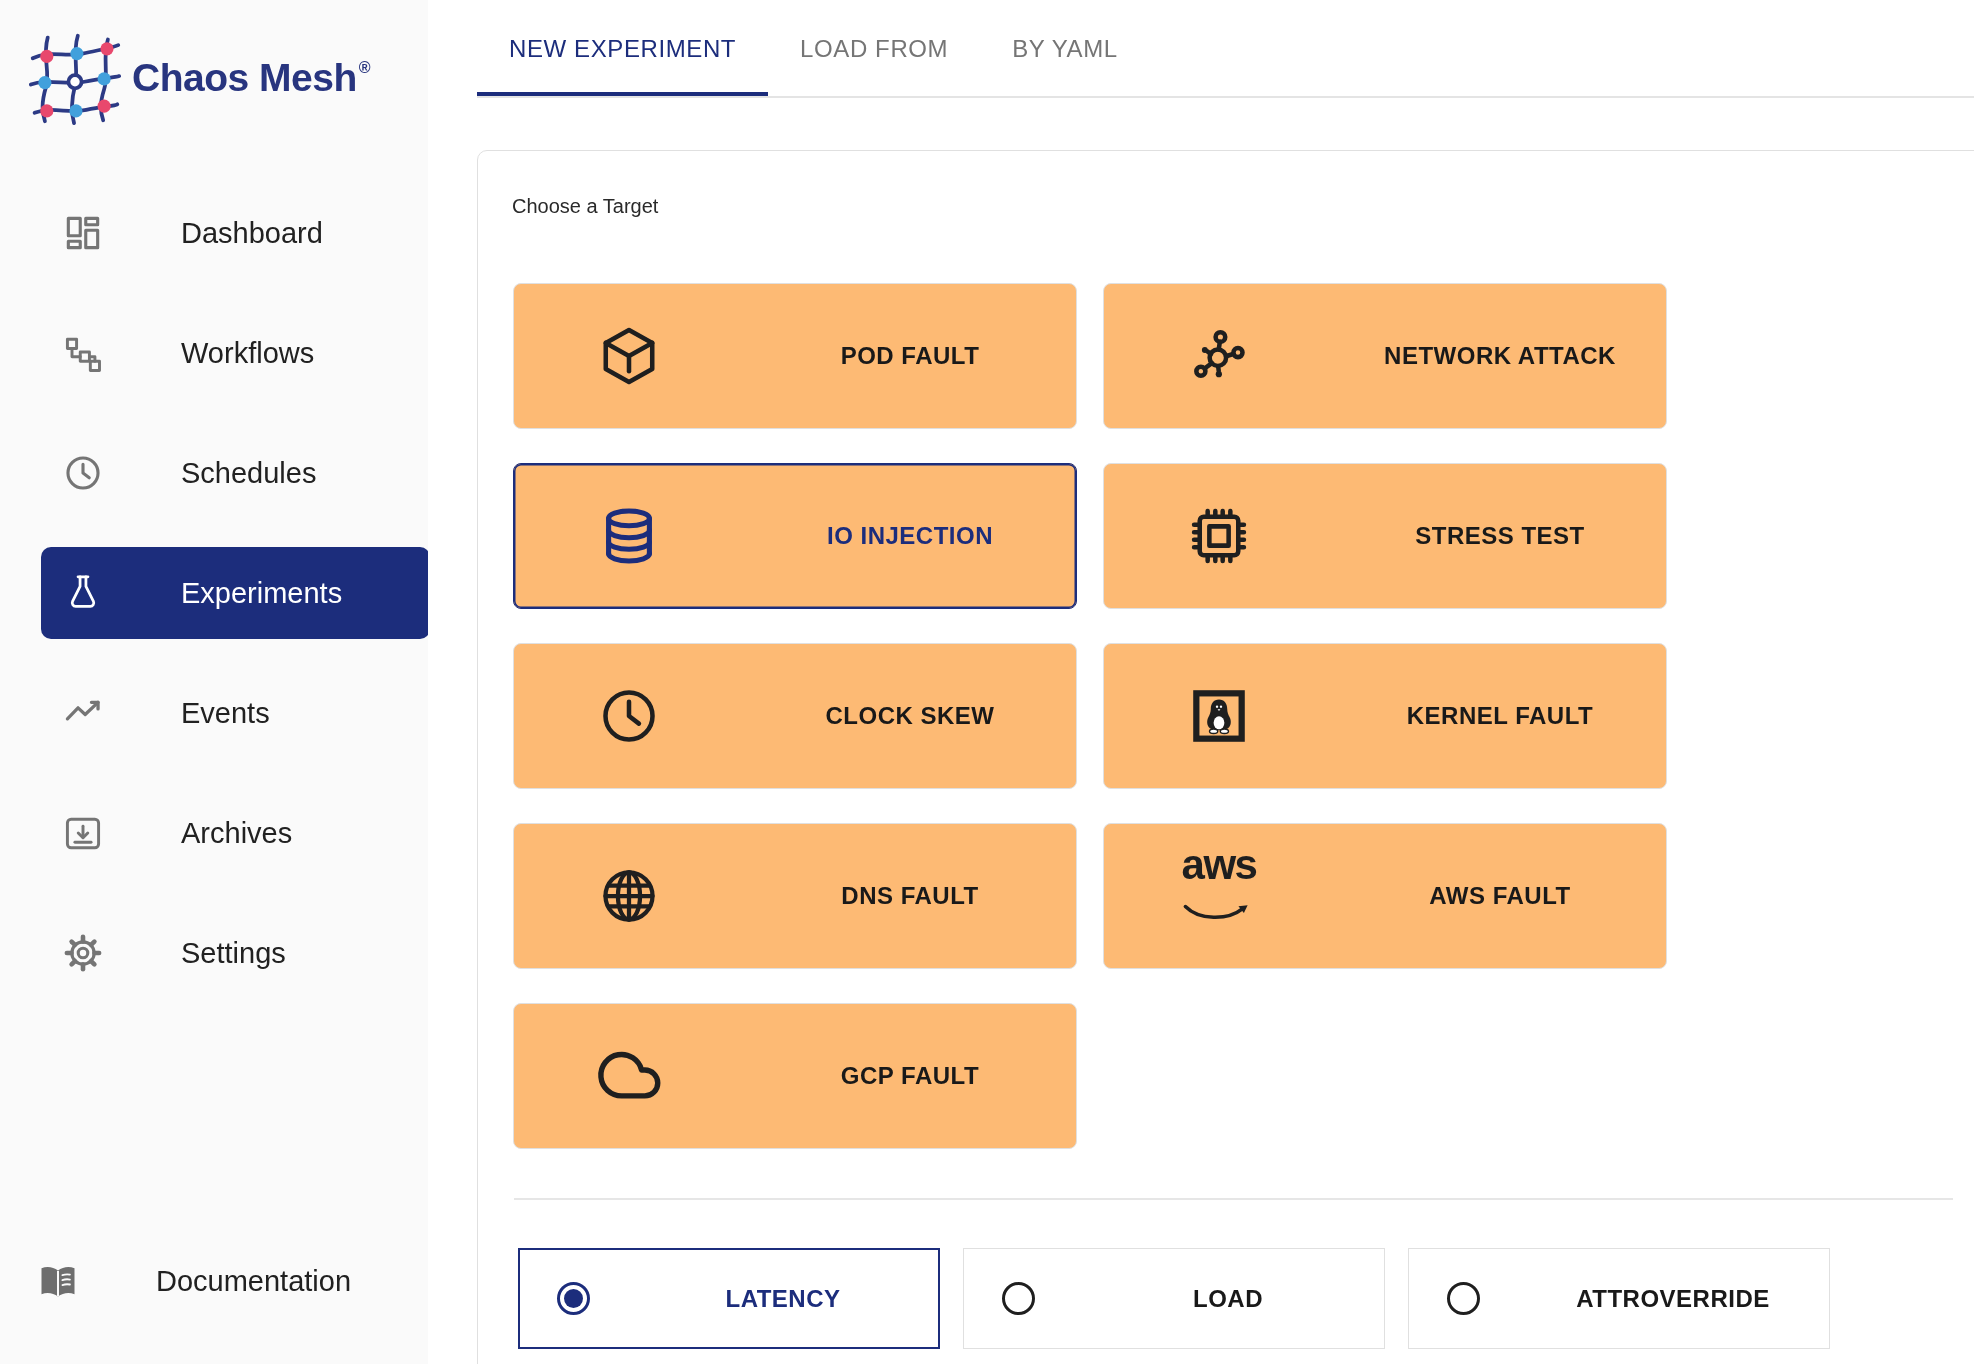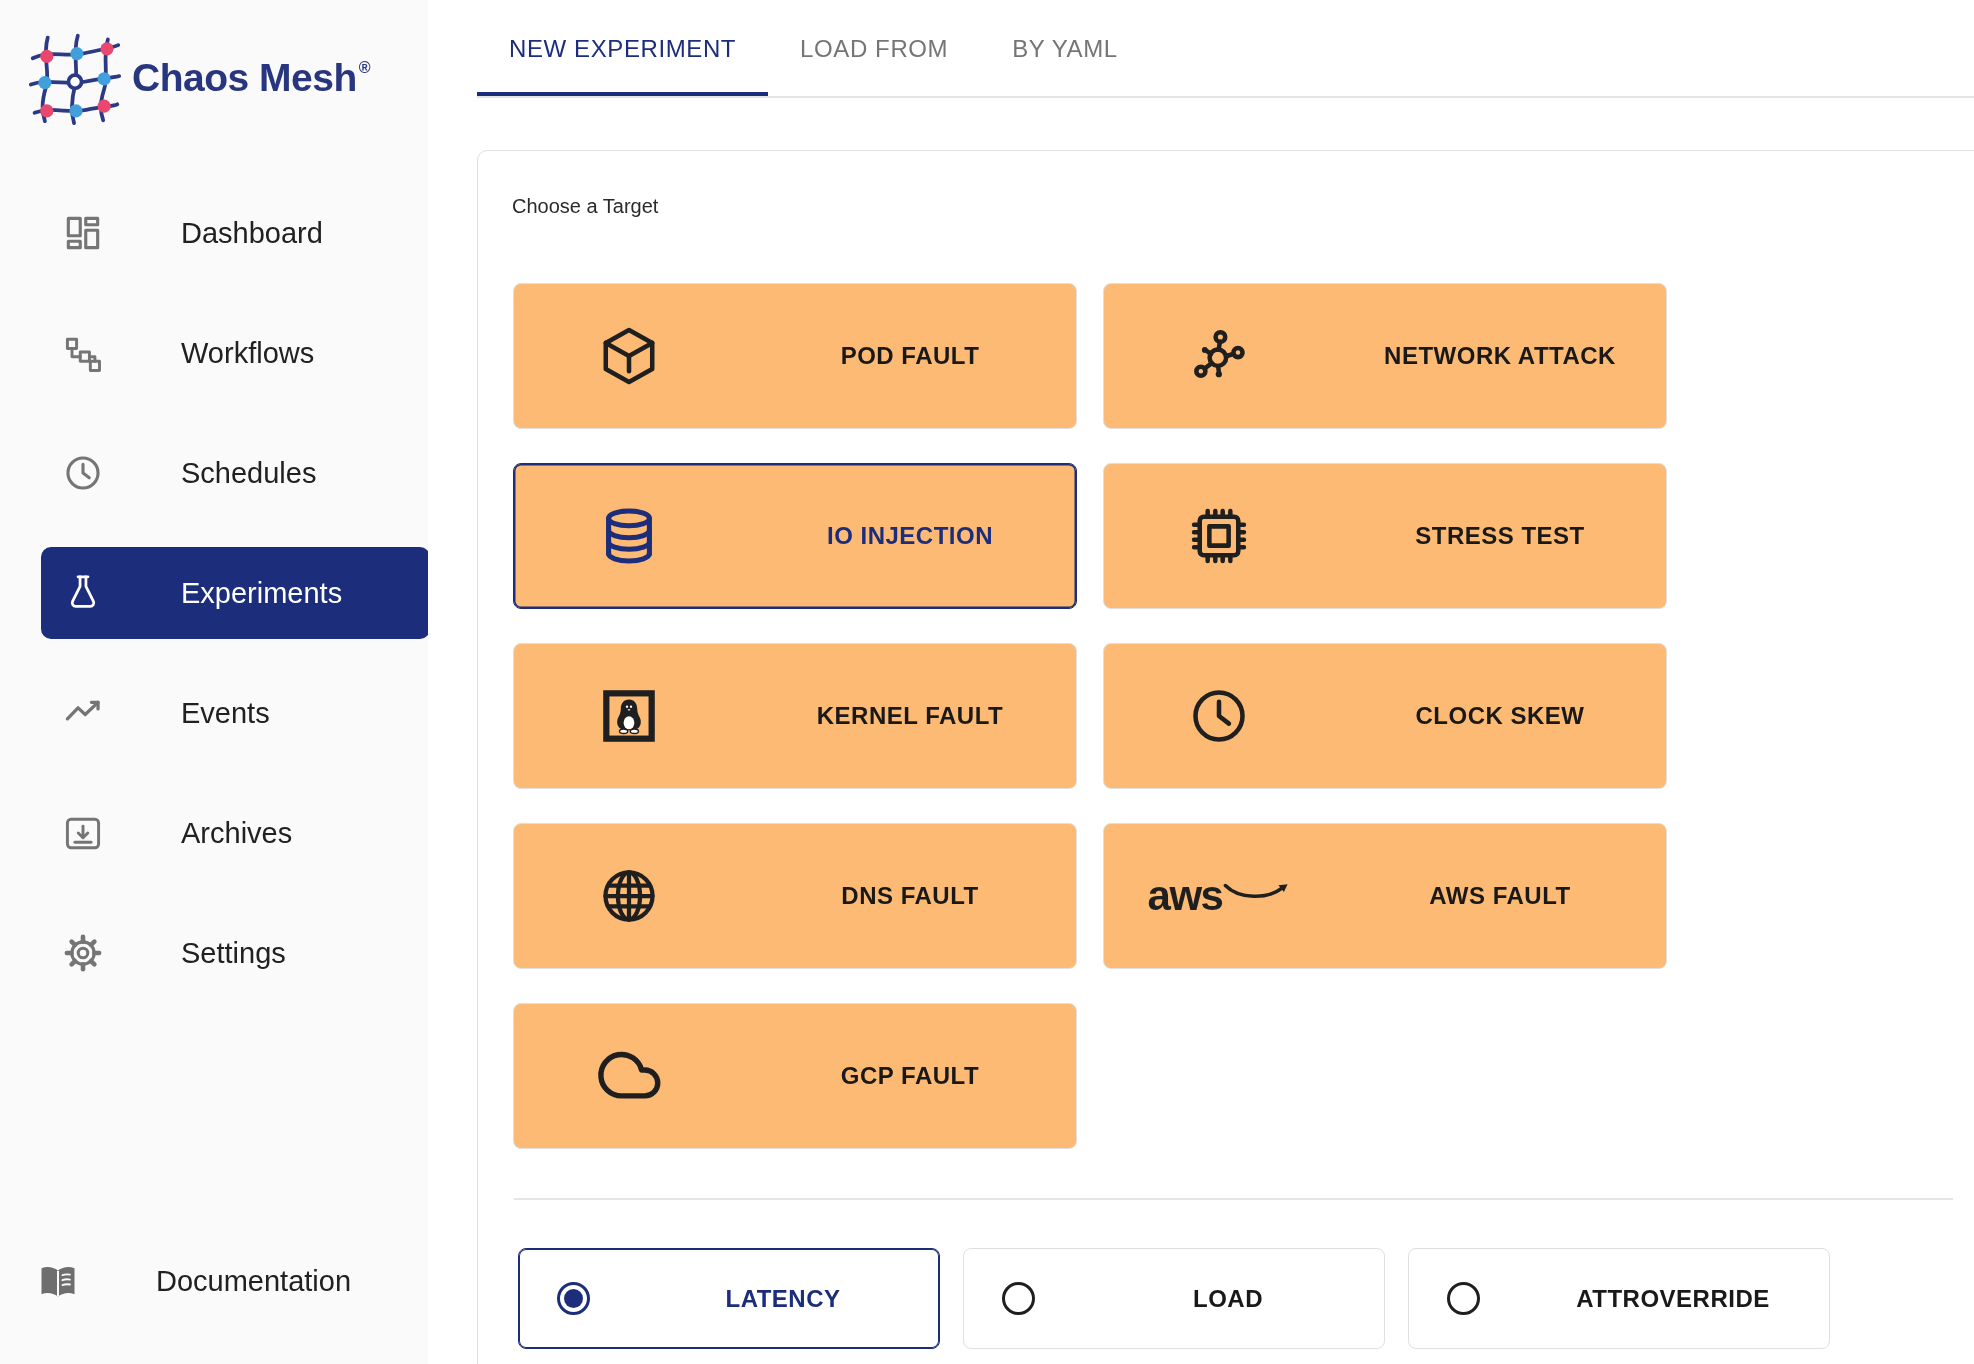--- a/index.html
+++ b/index.html
@@ -50,28 +50,28 @@
 
   .target-grid{position:absolute;left:35px;top:132px;display:grid;grid-template-columns:564px 564px;column-gap:26px;row-gap:34px;}
   .target-card{height:146px;border:1px solid var(--card-border);border-radius:8px;background:#fdba74;display:flex;align-items:center;cursor:pointer;}
   .target-card.selected{border-color:var(--primary);box-shadow:inset 0 0 0 1.5px var(--primary);}
   .t-icon{width:230px;display:flex;justify-content:center;align-items:center;color:#1f1f1f;}
   .t-icon svg{width:68px;height:68px;display:block;}
   .target-card.selected .t-icon{color:var(--primary);}
   .t-label{flex:1;text-align:center;font-size:24px;font-weight:700;letter-spacing:0.5px;color:#191919;white-space:nowrap;}
   .target-card.selected .t-label{color:var(--primary);}
 
-  .aws-mark{display:flex;flex-direction:row;align-items:center;line-height:1;}
+  .aws-mark{display:flex;flex-direction:column;line-height:1;}
   .aws-word{font-size:42px;font-weight:700;letter-spacing:-1.5px;color:#1f1f1f;}
   .aws-smile{width:86px;height:24px;margin-top:-6px;color:#1f1f1f;}
 
   .panel-divider{position:absolute;left:36px;right:36px;top:1047px;height:2px;background:#e6e6e6;}
 
   .action-row{position:absolute;left:40px;top:1097px;display:flex;gap:23px;}
-  .action-card{width:422px;height:101px;border:1px solid var(--card-border);border-radius:8px;background:#fff;display:flex;align-items:center;cursor:pointer;}
+  .action-card{width:422px;height:101px;border:1px solid var(--card-border);border-radius:0;background:#fff;display:flex;align-items:center;cursor:pointer;}
   .action-card.selected{border-color:var(--primary);box-shadow:inset 0 0 0 1px var(--primary);}
   .radio-zone{width:108px;display:flex;justify-content:center;}
   .radio-circle{width:33px;height:33px;border:3.5px solid #1f1f1f;border-radius:50%;position:relative;}
   .action-card.selected .radio-circle{border-color:var(--primary);}
   .action-card.selected .radio-circle::after{content:"";position:absolute;inset:4px;background:var(--primary);border-radius:50%;}
   .a-label{flex:1;text-align:center;font-size:24px;font-weight:700;letter-spacing:0.5px;color:#191919;white-space:nowrap;}
   .action-card.selected .a-label{color:var(--primary);}
 </style>
 </head>
 <body>
@@ -284,46 +284,46 @@
                   <path d="M5.2 8 H3.2 M5.2 10.7 H3.2 M5.2 13.3 H3.2 M5.2 16 H3.2"></path>
                   <path d="M18.8 8 H20.8 M18.8 10.7 H20.8 M18.8 13.3 H20.8 M18.8 16 H20.8"></path>
                 </g>
               </svg>
             </span>
             <span class="t-label">STRESS TEST</span>
           </div>
           <div class="target-card">
             <span class="t-icon">
               <svg viewBox="0 0 24 24">
+                <g fill="none" stroke="currentColor" stroke-linecap="round" stroke-linejoin="round" stroke-width="1.6">
+                  <circle cx="12" cy="12" r="8.3"></circle>
+                  <path d="M12 7 V12 L15.5 14.7"></path>
+                </g>
+              </svg>
+            </span>
+            <span class="t-label">CLOCK SKEW</span>
+          </div>
+          <div class="target-card">
+            <span class="t-icon">
+              <svg viewBox="0 0 24 24">
                 <rect x="4" y="4" width="16" height="16" fill="none" stroke="currentColor" stroke-width="2.2"></rect>
                 <path fill="currentColor" d="M12 6.2c-1.9 0-2.9 1.5-2.9 3.3 0 1.1-.4 2.1-.9 3-.6 1.2-.5 2.9.6 3.8.4.3 1.1.5 1.9.6.4 0 .9.1 1.3.1s.9 0 1.3-.1c.8-.1 1.5-.3 1.9-.6 1.1-.9 1.2-2.6.6-3.8-.5-.9-.9-1.9-.9-3 0-1.8-1-3.3-2.9-3.3z"></path>
                 <ellipse cx="12" cy="14.4" rx="1.9" ry="2.3" fill="#fff"></ellipse>
                 <circle cx="11.3" cy="8.7" r=".42" fill="#fff"></circle>
                 <circle cx="12.7" cy="8.7" r=".42" fill="#fff"></circle>
                 <path d="M11.5 9.6 h1 l-.5 .6 z" fill="#fff"></path>
                 <ellipse cx="10.1" cy="17.4" rx="1.45" ry=".8" fill="#fff" stroke="currentColor" stroke-width=".5"></ellipse>
                 <ellipse cx="13.9" cy="17.4" rx="1.45" ry=".8" fill="#fff" stroke="currentColor" stroke-width=".5"></ellipse>
               </svg>
             </span>
             <span class="t-label">KERNEL FAULT</span>
           </div>
           <div class="target-card">
             <span class="t-icon">
               <svg viewBox="0 0 24 24">
-                <g fill="none" stroke="currentColor" stroke-linecap="round" stroke-linejoin="round" stroke-width="1.6">
-                  <circle cx="12" cy="12" r="8.3"></circle>
-                  <path d="M12 7 V12 L15.5 14.7"></path>
-                </g>
-              </svg>
-            </span>
-            <span class="t-label">CLOCK SKEW</span>
-          </div>
-          <div class="target-card">
-            <span class="t-icon">
-              <svg viewBox="0 0 24 24">
                 <g fill="none" stroke="currentColor" stroke-linecap="round" stroke-linejoin="round" stroke-width="1.5">
                   <circle cx="12" cy="12" r="8.3"></circle>
                   <ellipse cx="12" cy="12" rx="3.9" ry="8.3"></ellipse>
                   <path d="M12 3.7 V20.3"></path>
                   <path d="M3.7 12 H20.3"></path>
                   <path d="M4.9 8.3 H19.1"></path>
                   <path d="M4.9 15.7 H19.1"></path>
                 </g>
               </svg>
             </span>

